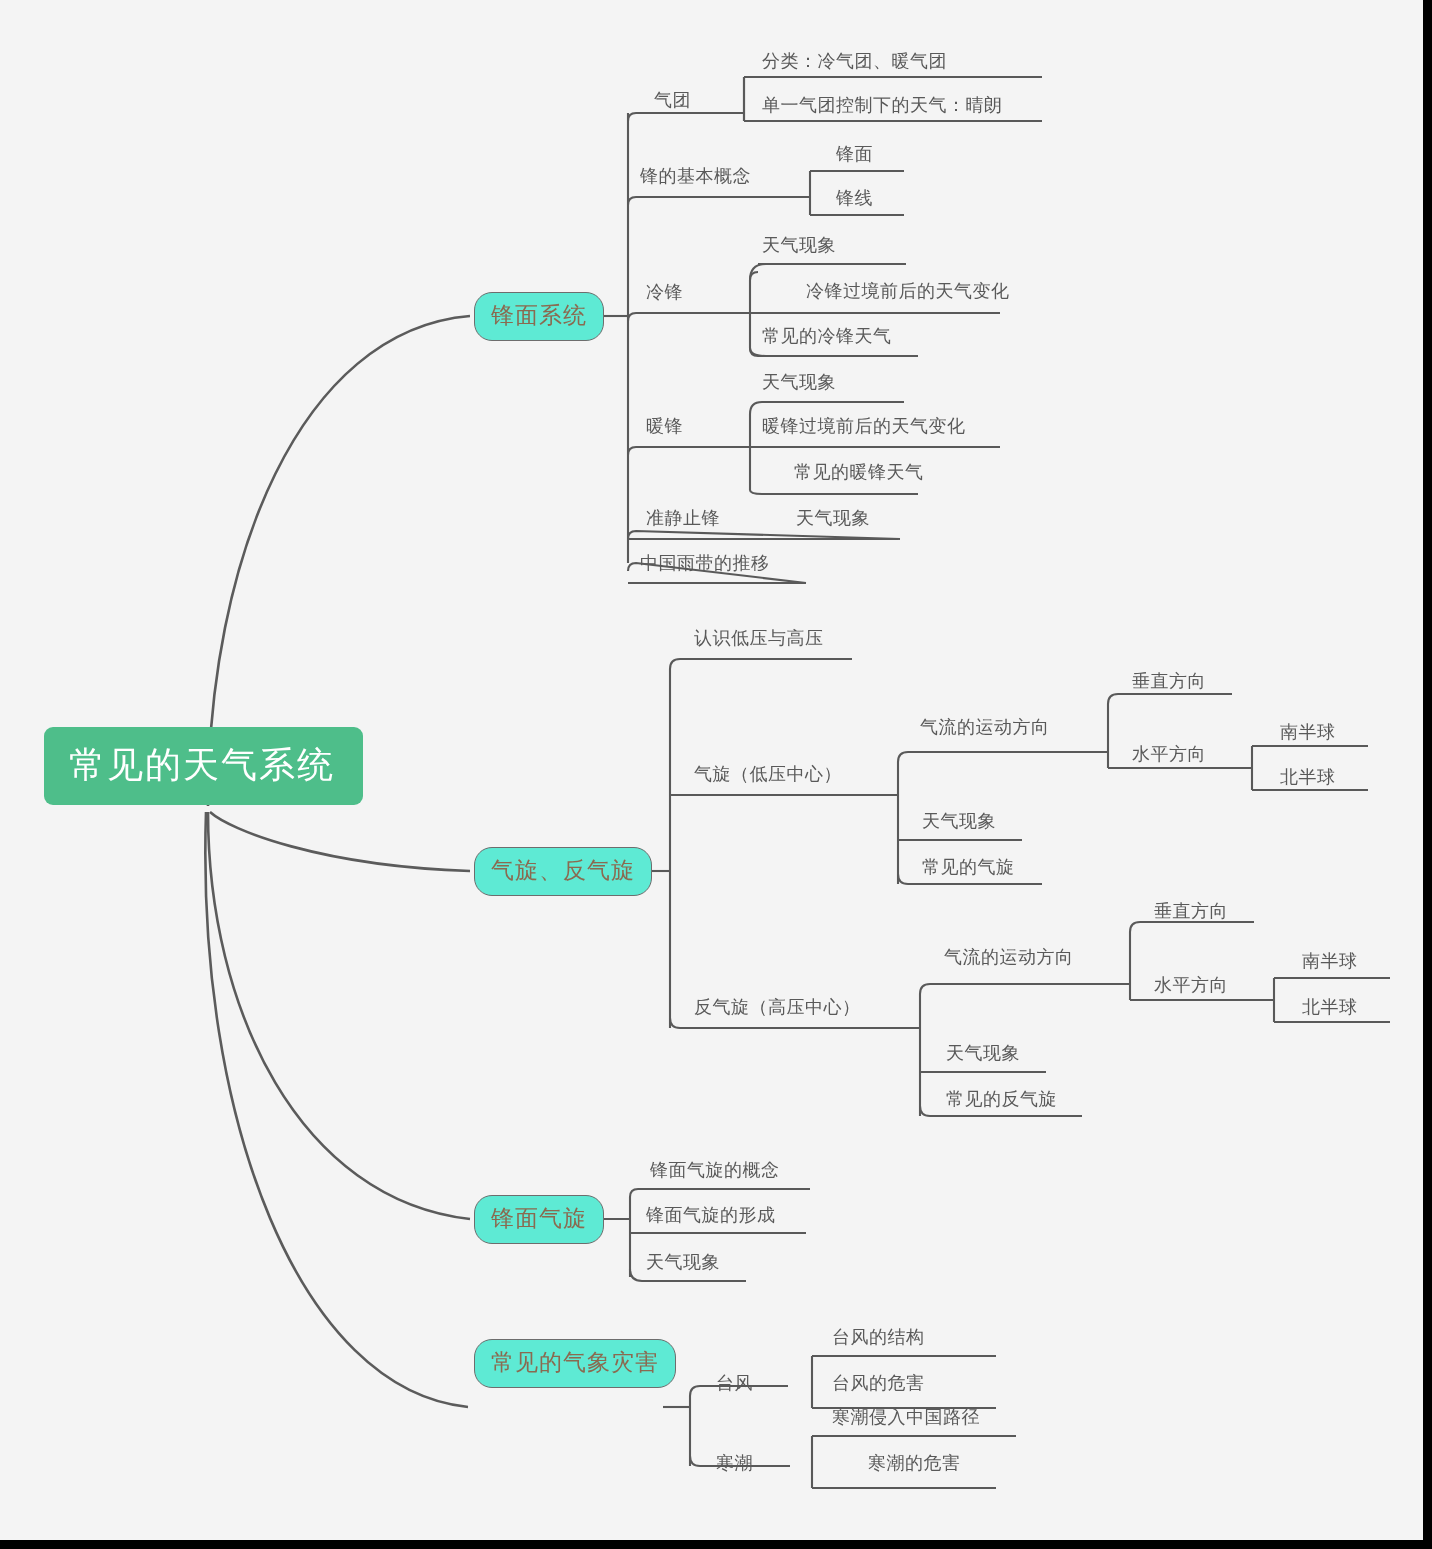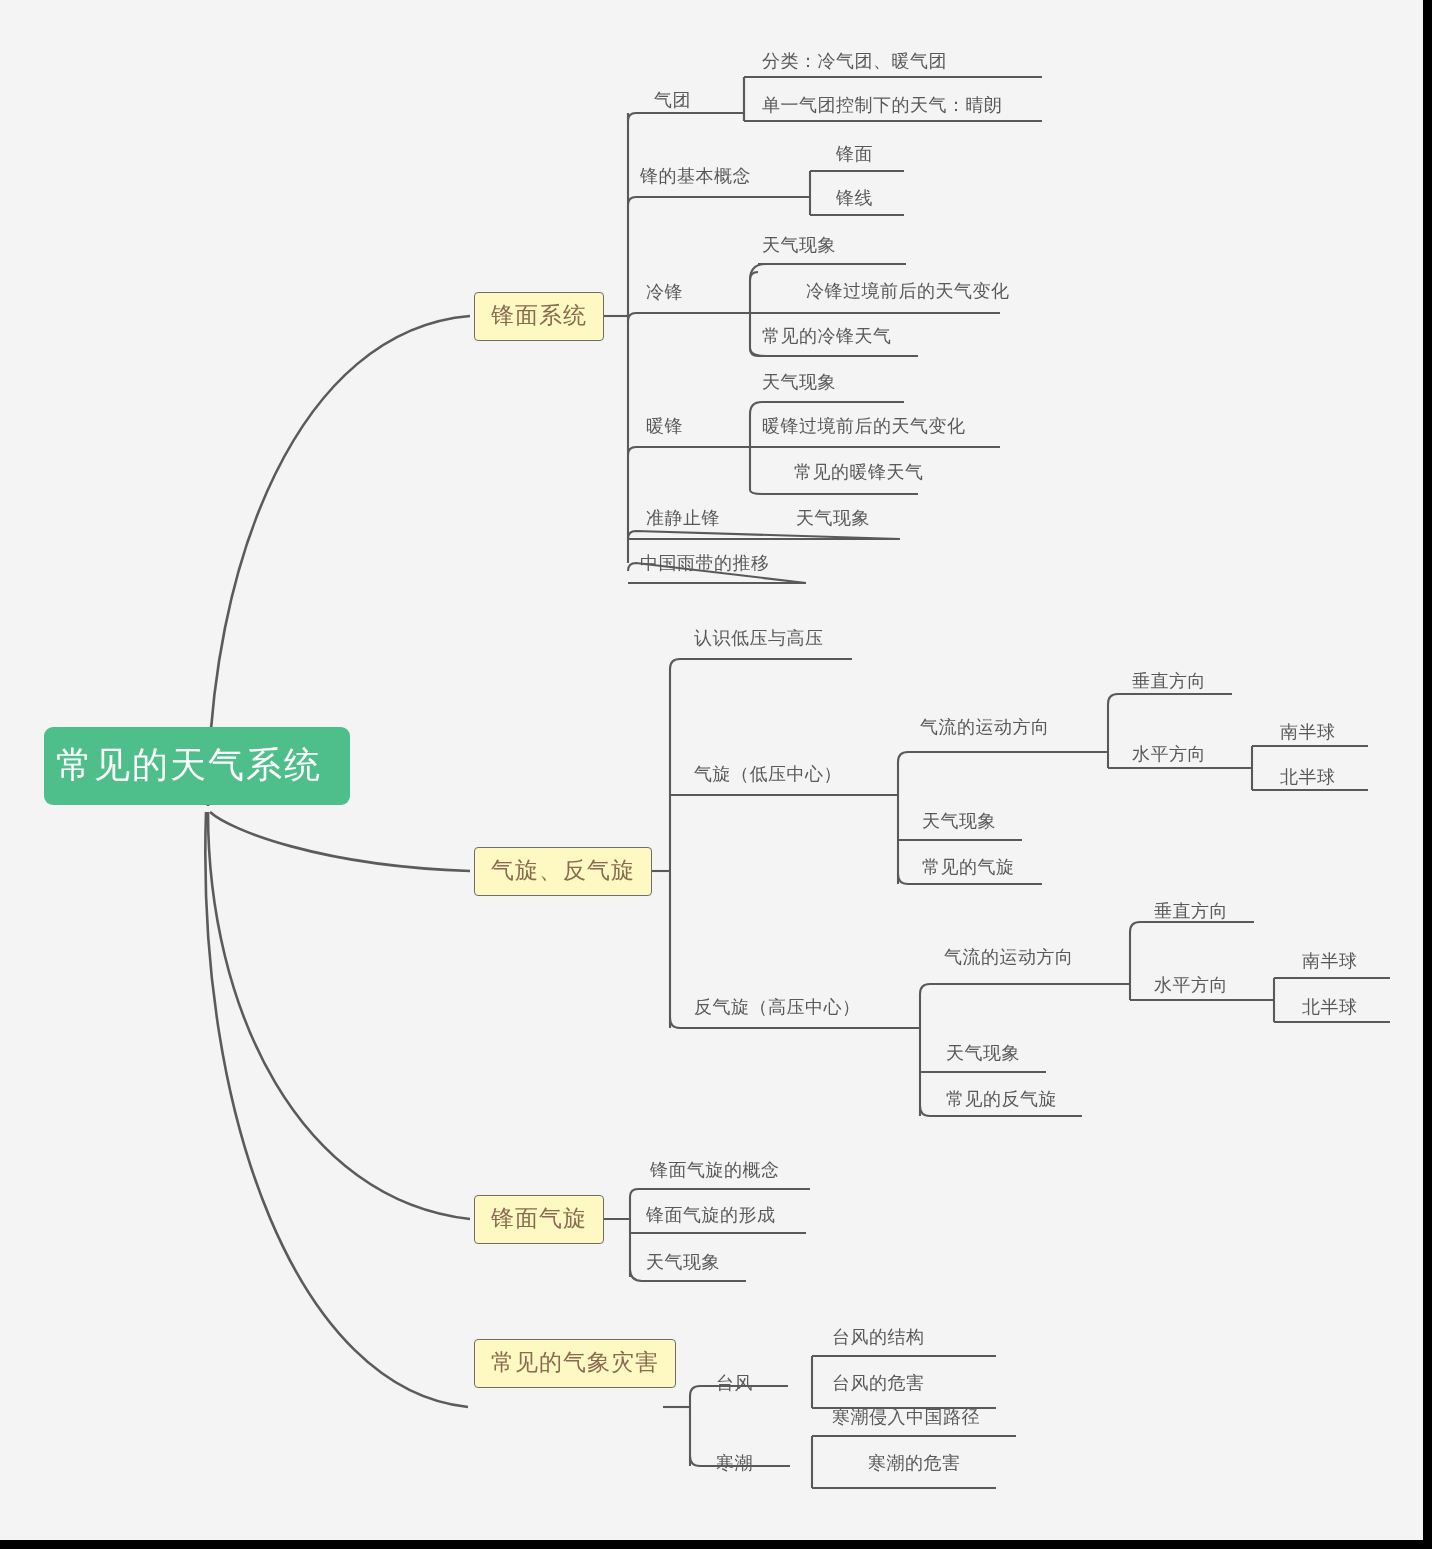--- a/index.html
+++ b/index.html
@@ -22,27 +22,27 @@
   .wire-main{fill:none;stroke:#5b5b5b;stroke-width:2.6;}
 
   .node{position:absolute;white-space:nowrap;}
 
   .root{
     background:#4ebe8a;
     border-radius:9px;
     color:#ffffff;
     font-size:36px;
     letter-spacing:2px;
-    padding:20px 28px 22px 12px;
+    padding:20px 28px 22px 25px;
     line-height:1;
   }
   .lvl1{
-    background:#fef9c3;
+    background:#5eead4;
     border:1.6px solid #6d6d6d;
-    border-radius:4px;
+    border-radius:18px;
     color:#8a6a50;
     font-size:23px;
     letter-spacing:1px;
     padding:11px 16px 13px 16px;
     line-height:1;
   }
   .lbl{
     color:#595959;
     font-size:18px;
     letter-spacing:0.5px;

